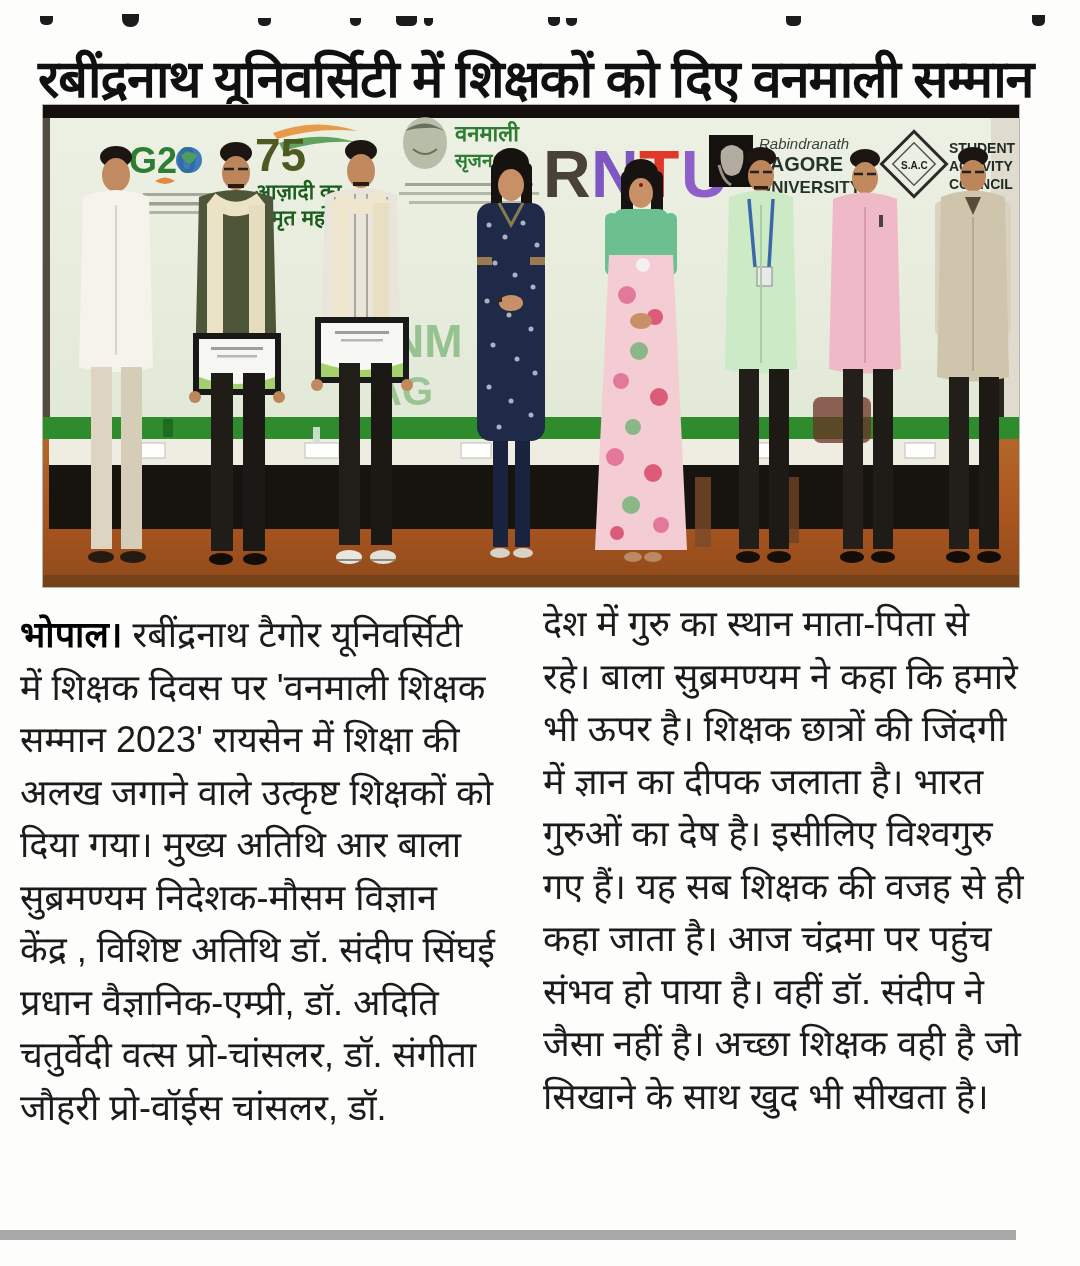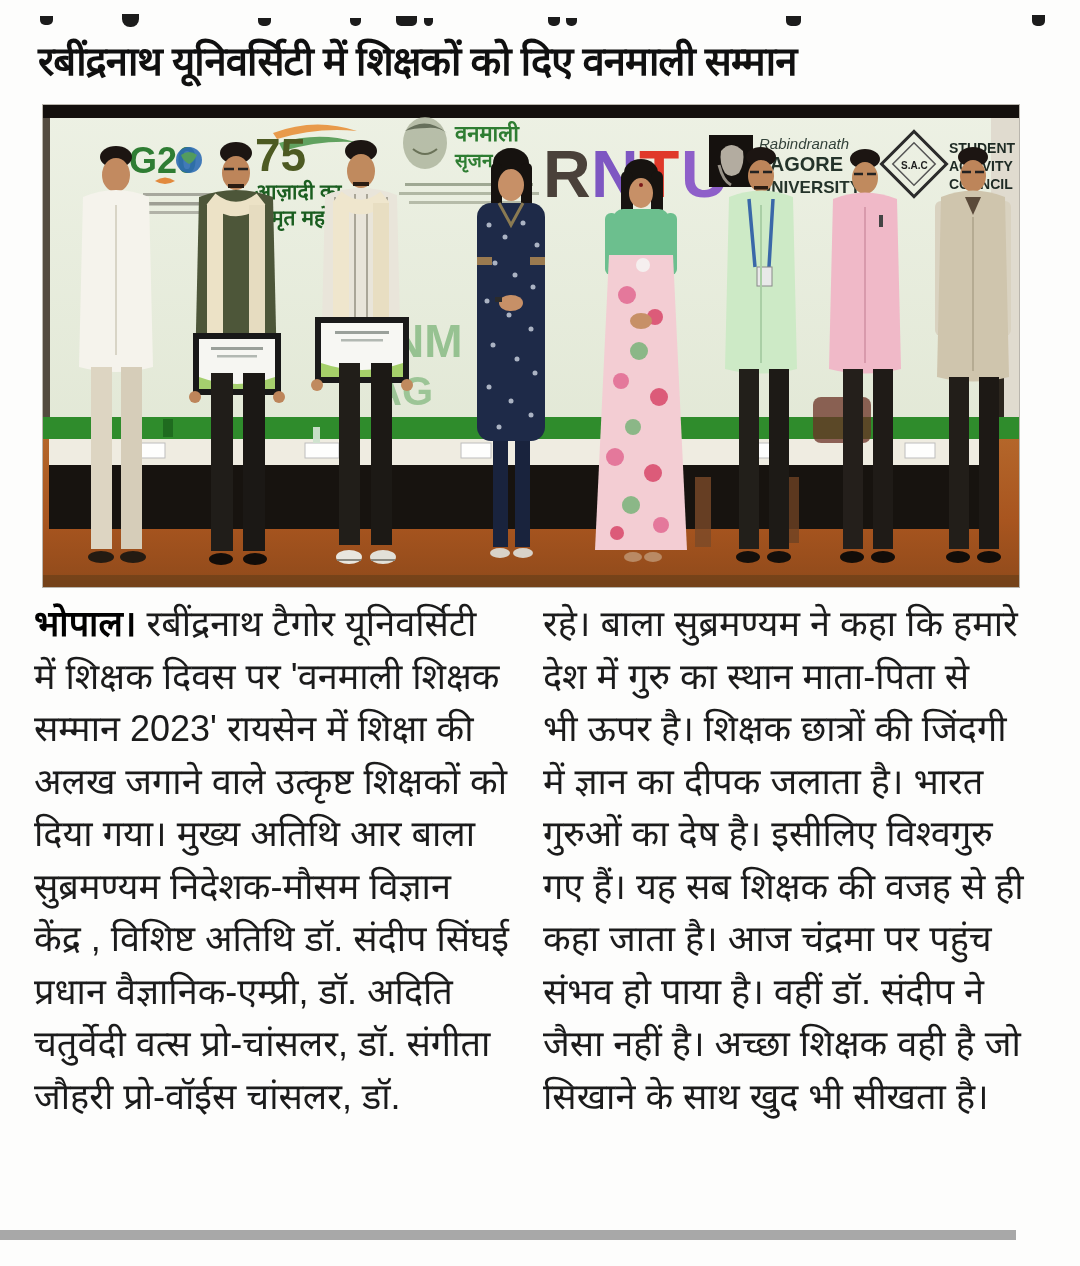--- a/index.html
+++ b/index.html
@@ -4,33 +4,33 @@
 <style>
   html,body{margin:0;padding:0;}
   body{background:#ffffff;font-family:"Liberation Sans","DejaVu Sans",sans-serif;}
   .page{position:relative;width:1080px;height:1266px;background:#fdfdfc;overflow:hidden;}
 
   
   .frag{position:absolute;background:#1c1c1c;border-radius:0 0 5px 5px;}
 
   
   .headline{
-    position:absolute;left:38px;top:22px;width:1004px;height:78px;
-    margin:0;font-size:40px;line-height:78px;font-weight:700;color:#101010;
+    position:absolute;left:38px;top:40px;width:1004px;height:78px;
+    margin:0;font-size:52px;line-height:78px;font-weight:700;color:#101010;
     white-space:nowrap;letter-spacing:-1px;
   }
 
   
   .photo{position:absolute;left:42px;top:104px;width:976px;height:482px;margin:0;
          border:1px solid #b9b5ad;background:#e9eee1;}
   .photo svg{display:block;width:100%;height:100%;}
 
   
   .col{position:absolute;top:598px;width:505px;}
-  .col-left{left:34px;}
+  .col-left{left:20px;margin-top:11px;}
   .col-right{left:543px;}
   .aline{
     font-size:36px;line-height:52.5px;color:#1b1b1b;font-weight:500;
     white-space:nowrap;letter-spacing:0px;
   }
   .dateline{font-weight:800;color:#000;}
 
   .bottom-bar{position:absolute;left:0;top:1230px;width:1016px;height:10px;background:#a8a8a8;}
 
   
@@ -352,22 +352,22 @@
     <div class="aline">अलख जगाने वाले उत्कृष्ट शिक्षकों को</div>
     <div class="aline">दिया गया। मुख्य अतिथि आर बाला</div>
     <div class="aline">सुब्रमण्यम निदेशक-मौसम विज्ञान</div>
     <div class="aline">केंद्र , विशिष्ट अतिथि डॉ. संदीप सिंघई</div>
     <div class="aline">प्रधान वैज्ञानिक-एम्प्री, डॉ. अदिति</div>
     <div class="aline">चतुर्वेदी वत्स प्रो-चांसलर, डॉ. संगीता</div>
     <div class="aline">जौहरी प्रो-वॉईस चांसलर, डॉ.</div>
   </div>
 
   <div class="col col-right">
+    <div class="aline">देश में गुरु का स्थान माता-पिता से</div>
     <div class="aline">रहे। बाला सुब्रमण्यम ने कहा कि हमारे</div>
-    <div class="aline">देश में गुरु का स्थान माता-पिता से</div>
     <div class="aline">भी ऊपर है। शिक्षक छात्रों की जिंदगी</div>
     <div class="aline">में ज्ञान का दीपक जलाता है। भारत</div>
     <div class="aline">गुरुओं का देष है। इसीलिए विश्वगुरु</div>
     <div class="aline">गए हैं। यह सब शिक्षक की वजह से ही</div>
     <div class="aline">कहा जाता है। आज चंद्रमा पर पहुंच</div>
     <div class="aline">संभव हो पाया है। वहीं डॉ. संदीप ने</div>
     <div class="aline">जैसा नहीं है। अच्छा शिक्षक वही है जो</div>
     <div class="aline">सिखाने के साथ खुद भी सीखता है।</div>
   </div>
 

